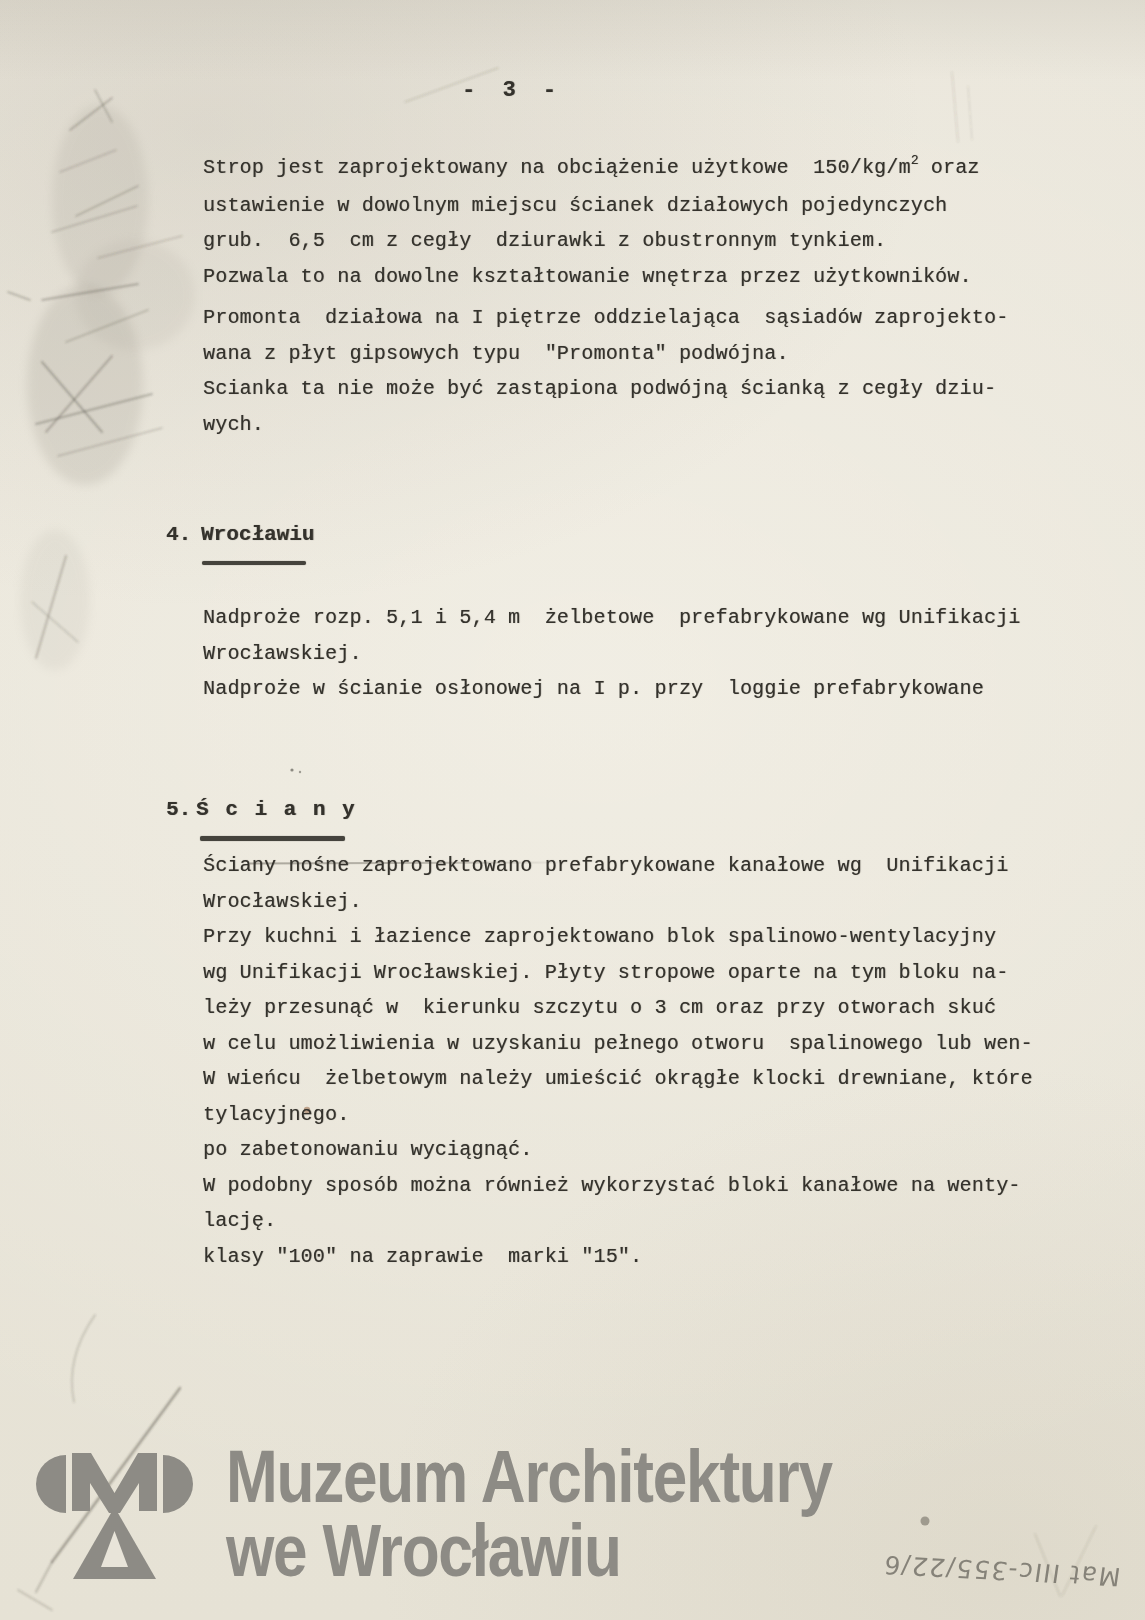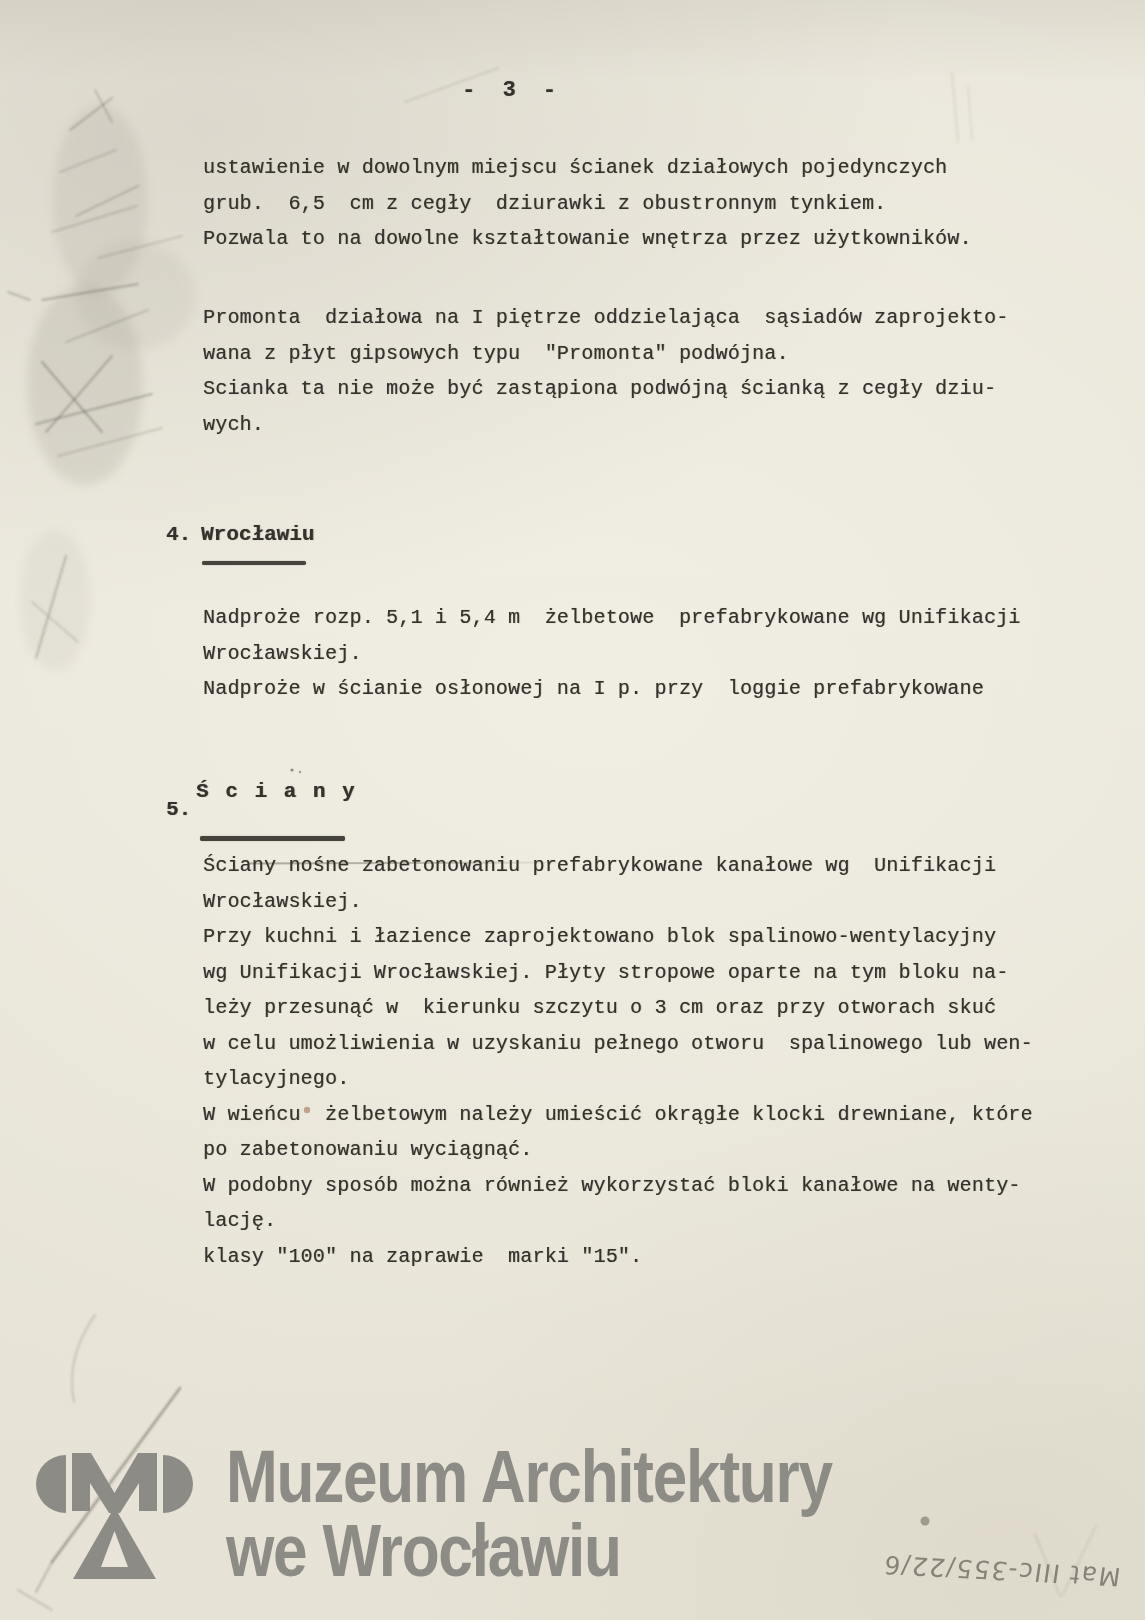--- a/index.html
+++ b/index.html
@@ -121,20 +121,21 @@
 
     <circle cx="307" cy="1110" r="3.2" fill="#94603c" opacity="0.50"></circle>
     <circle cx="925" cy="1521" r="4.5" fill="#5e5a50" opacity="0.50"></circle>
     <circle cx="292" cy="770" r="1.6" fill="#3c3a33" opacity="0.55"></circle>
     <circle cx="300" cy="772" r="1.2" fill="#3c3a33" opacity="0.45"></circle>
   </svg>
 
   <div class="page-num">- 3 -</div>
 
   <div class="block" style="top:150px">
+    <div class="tline"><span>Strop jest zaprojektowany na obciążenie użytkowe  150/kg/m</span><span class="sup">2</span><span> oraz</span></div>
     <div class="tline">ustawienie w dowolnym miejscu ścianek działowych pojedynczych</div>
     <div class="tline">grub.  6,5  cm z cegły  dziurawki z obustronnym tynkiem.</div>
     <div class="tline">Pozwala to na dowolne kształtowanie wnętrza przez użytkowników.</div>
   </div>
 
   <div class="block" style="top:300px">
     <div class="tline">Promonta  działowa na I piętrze oddzielająca  sąsiadów zaprojekto-</div>
     <div class="tline">wana z płyt gipsowych typu  "Promonta" podwójna.</div>
     <div class="tline">Scianka ta nie może być zastąpiona podwójną ścianką z cegły dziu-</div>
     <div class="tline">wych.</div>
@@ -144,33 +145,33 @@
   <div class="heading h-title4" style="top:523px">Wrocławiu</div>
   <div class="underline" style="left:202px;top:561px;width:104px"></div>
 
   <div class="block" style="top:600px">
     <div class="tline">Nadproże rozp. 5,1 i 5,4 m  żelbetowe  prefabrykowane wg Unifikacji</div>
     <div class="tline">Wrocławskiej.</div>
     <div class="tline">Nadproże w ścianie osłonowej na I p. przy  loggie prefabrykowane</div>
   </div>
 
   <div class="heading h-num" style="top:798px">5.</div>
-  <div class="heading h-title5" style="top:780px">Ś c i a n y</div>
+  <div class="heading h-title5" style="top:798px">Ś c i a n y</div>
   <div class="underline" style="left:200px;top:836px;width:145px;height:5px"></div>
   <div class="erased-line"></div>
 
   <div class="block" style="top:848px">
-    <div class="tline">Ściany nośne zabetonowaniu prefabrykowane kanałowe wg  Unifikacji</div>
+    <div class="tline">Ściany nośne zaprojektowano prefabrykowane kanałowe wg  Unifikacji</div>
     <div class="tline">Wrocławskiej.</div>
     <div class="tline">Przy kuchni i łazience zaprojektowano blok spalinowo-wentylacyjny</div>
     <div class="tline">wg Unifikacji Wrocławskiej. Płyty stropowe oparte na tym bloku na-</div>
     <div class="tline">leży przesunąć w  kierunku szczytu o 3 cm oraz przy otworach skuć</div>
     <div class="tline">w celu umożliwienia w uzyskaniu pełnego otworu  spalinowego lub wen-</div>
+    <div class="tline">W wieńcu  żelbetowym należy umieścić okrągłe klocki drewniane, które</div>
     <div class="tline">tylacyjnego.</div>
-    <div class="tline">W wieńcu  żelbetowym należy umieścić okrągłe klocki drewniane, które</div>
     <div class="tline">po zabetonowaniu wyciągnąć.</div>
     <div class="tline">W podobny sposób można również wykorzystać bloki kanałowe na wenty-</div>
     <div class="tline">lację.</div>
     <div class="tline">klasy "100" na zaprawie  marki "15".</div>
   </div>
 
   <svg class="logo-svg" width="157" height="132" viewBox="0 0 157 130">
     <g fill="#8d8b85">
 
       <path d="M30,4 A30,29 0 0 0 30,62 Z"></path>

